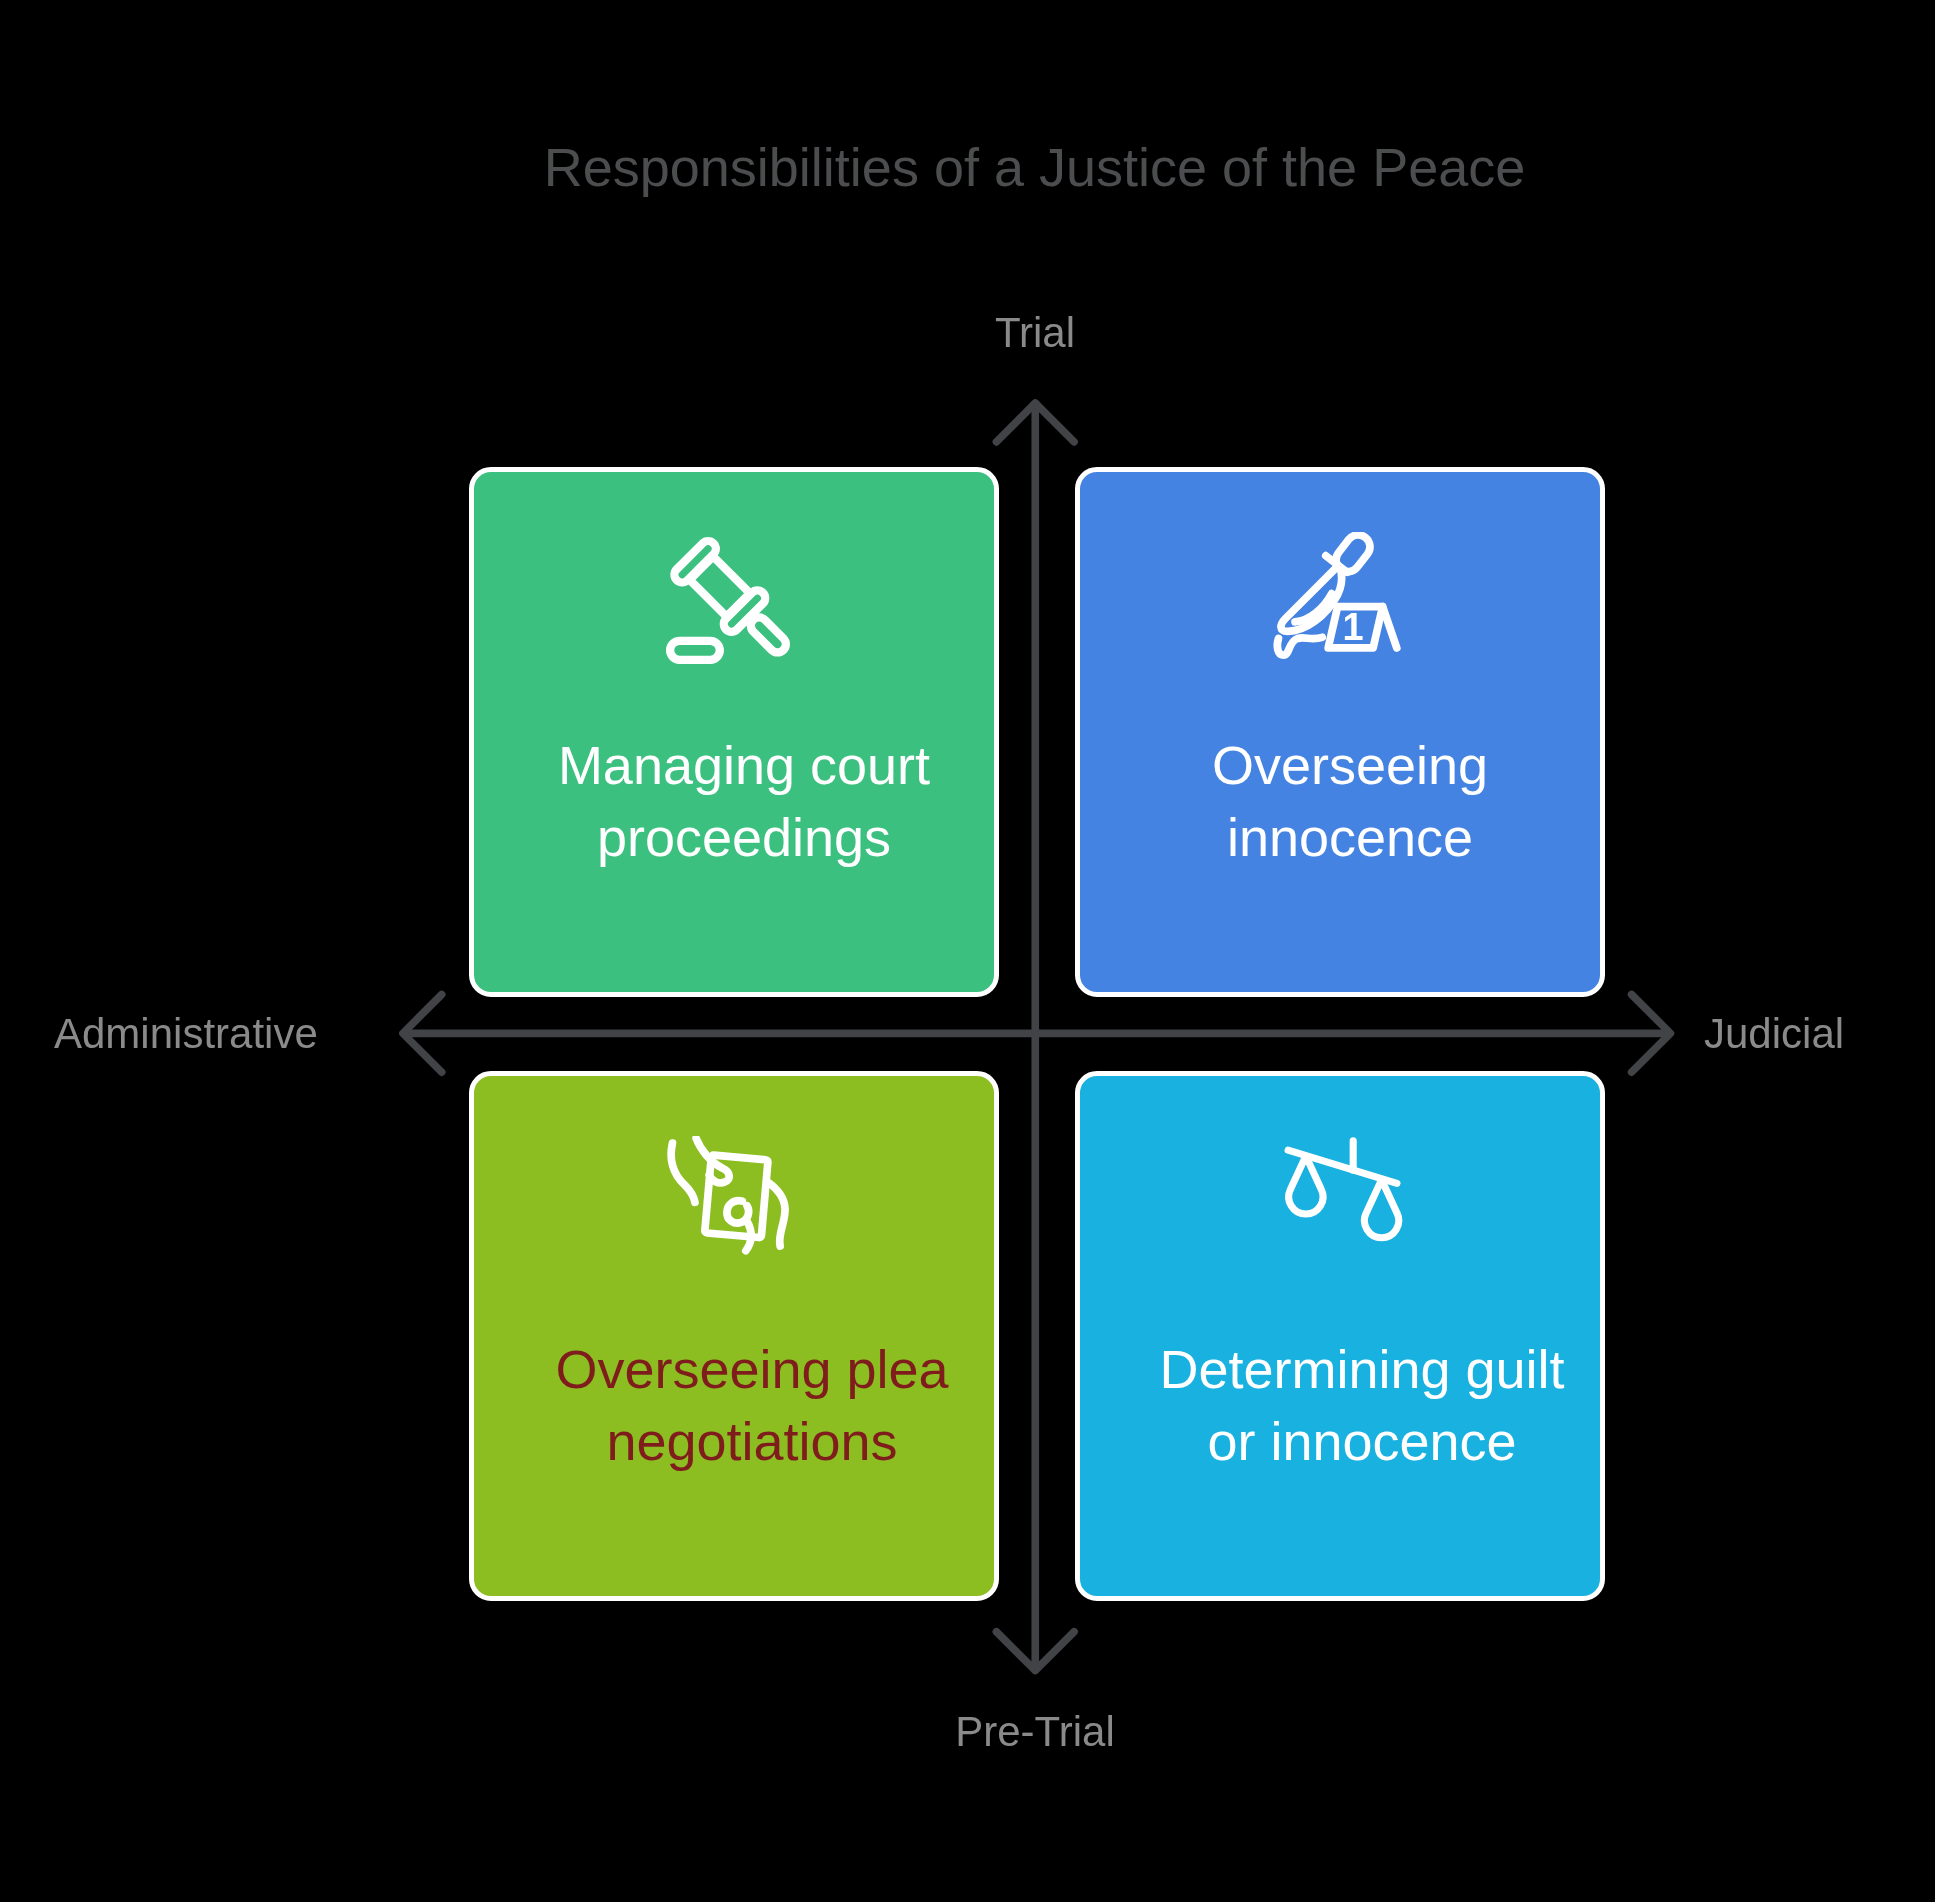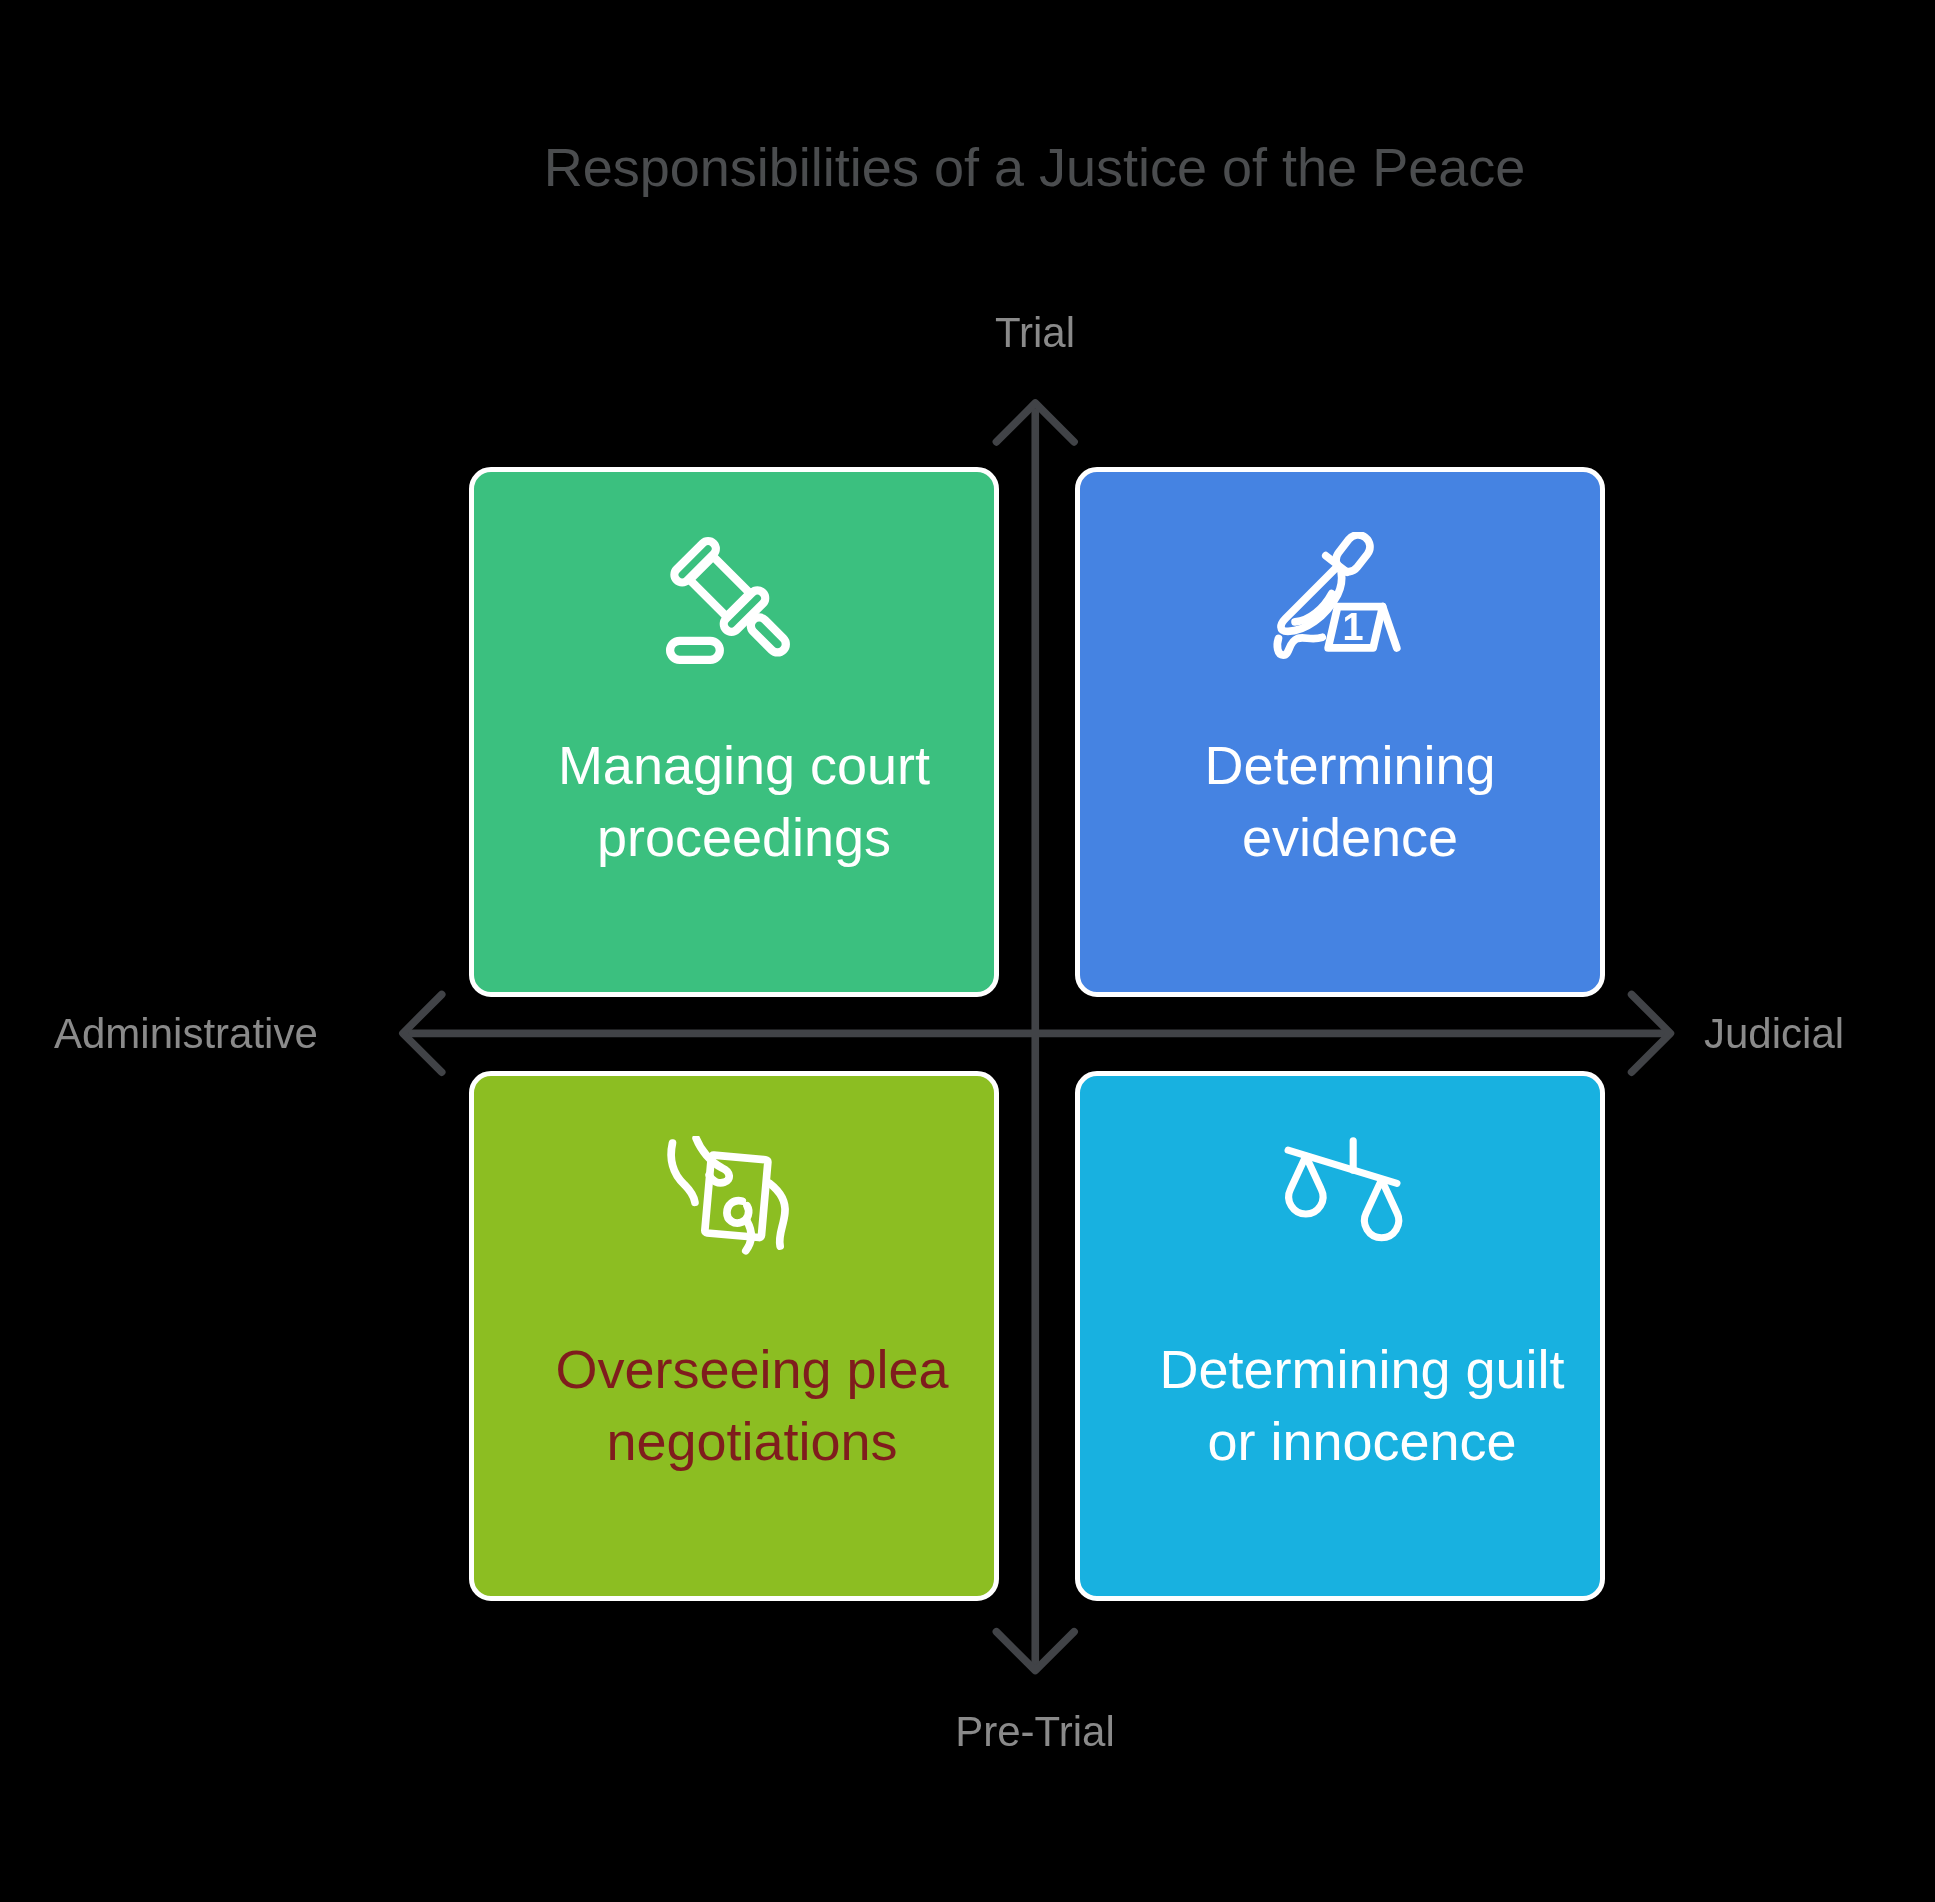--- a/index.html
+++ b/index.html
@@ -109,22 +109,22 @@
           <path d="M58,29 L14,73 C9,78 8,84 16,84 C30,84 48,72 58,53 C61,47 62,40 61,34"></path>
           <path d="M22,76 C34,75 46,65 53,52"></path>
           <path d="M45,89 C36,92 30,88 24,90 C16,93 18,104 12,104 C7,104 6,96 8,90"></path>
           <path d="M58,63 L96,63 L88,98 L50,98 Z"></path>
           <path d="M96,63 L108,98"></path>
         </g>
         <text x="71" y="91" font-family="Liberation Sans, sans-serif" font-size="32" font-weight="bold" fill="#ffffff" text-anchor="middle">1</text>
       </svg>
     </div>
     <div class="card-label" style="color: rgb(255, 255, 255);">
-      <span>Determining</span>
-      <span>evidence</span>
+      <span>Overseeing</span>
+      <span>innocence</span>
     </div>
   </div>
 
   <div class="card bl" style="background: rgb(140, 190, 34);">
     <div class="icon-wrap">
       <svg viewBox="0 0 120 120">
         <g class="ic" stroke-width="6.5">
           <rect x="38" y="18" width="48" height="66" rx="2" transform="rotate(5 62 51)"></rect>
           <path d="M28,2 C32,12 40,22 50,27 C57,30 58,37 52,39 C47,41 41,38 39,33"></path>
           <path d="M8,6 C5,19 8,32 18,41 C23,46 26,50 27,56"></path>

